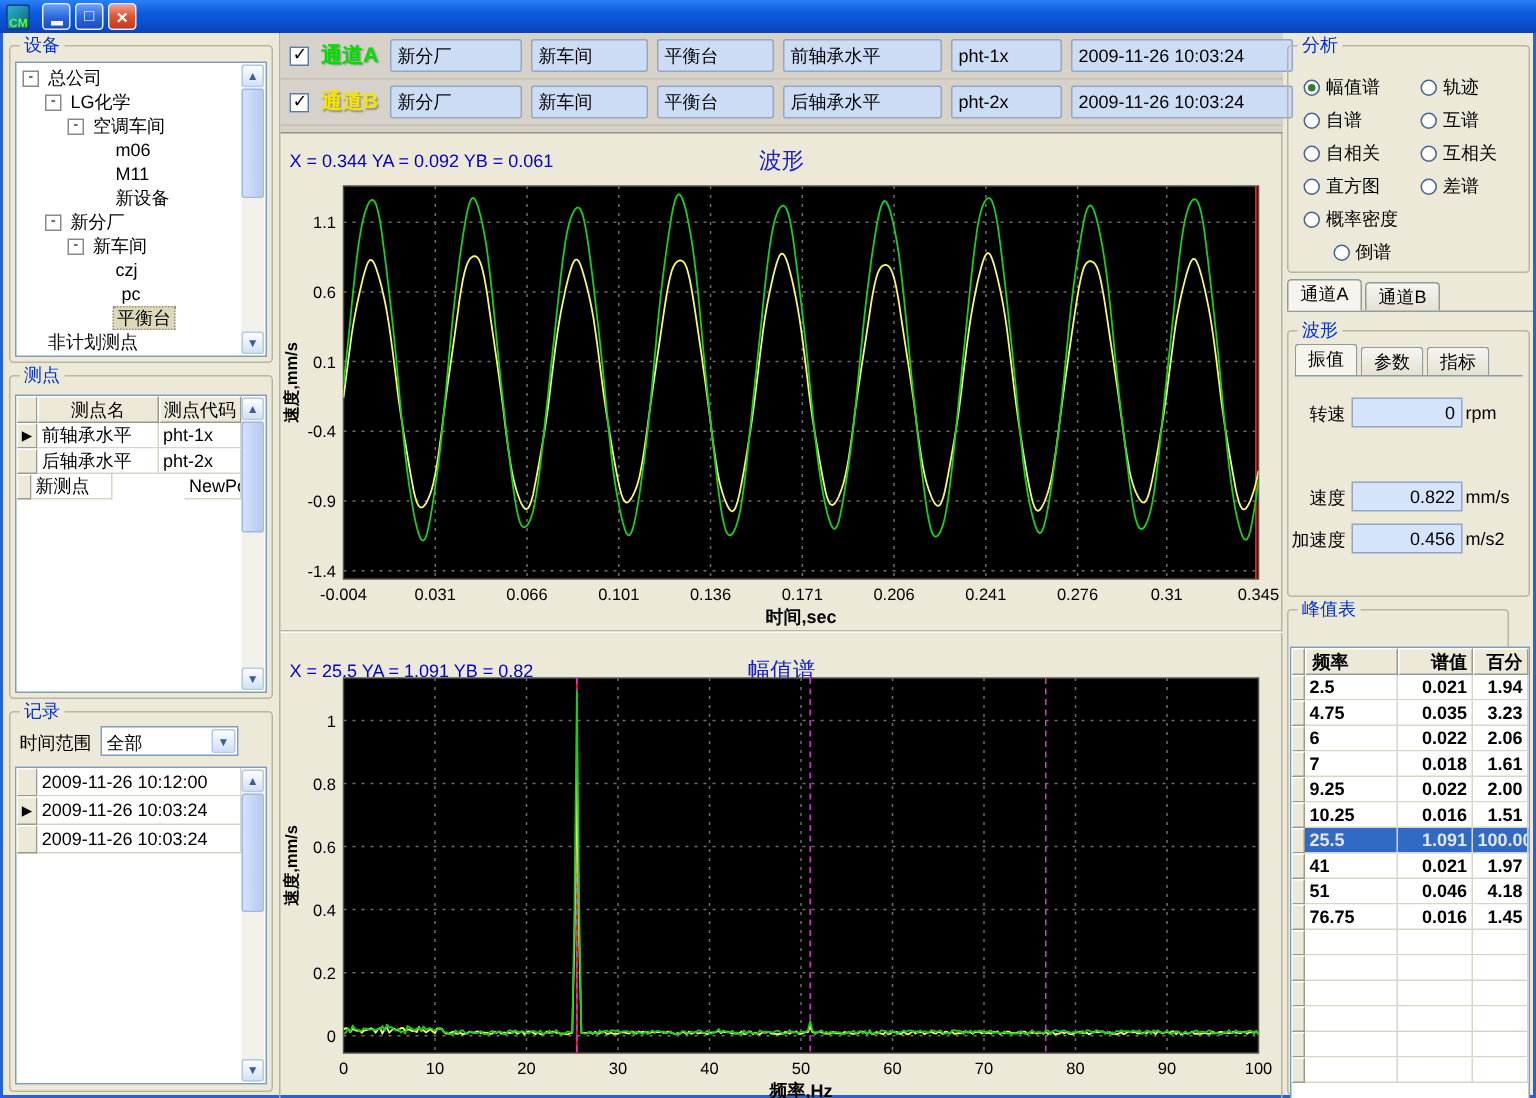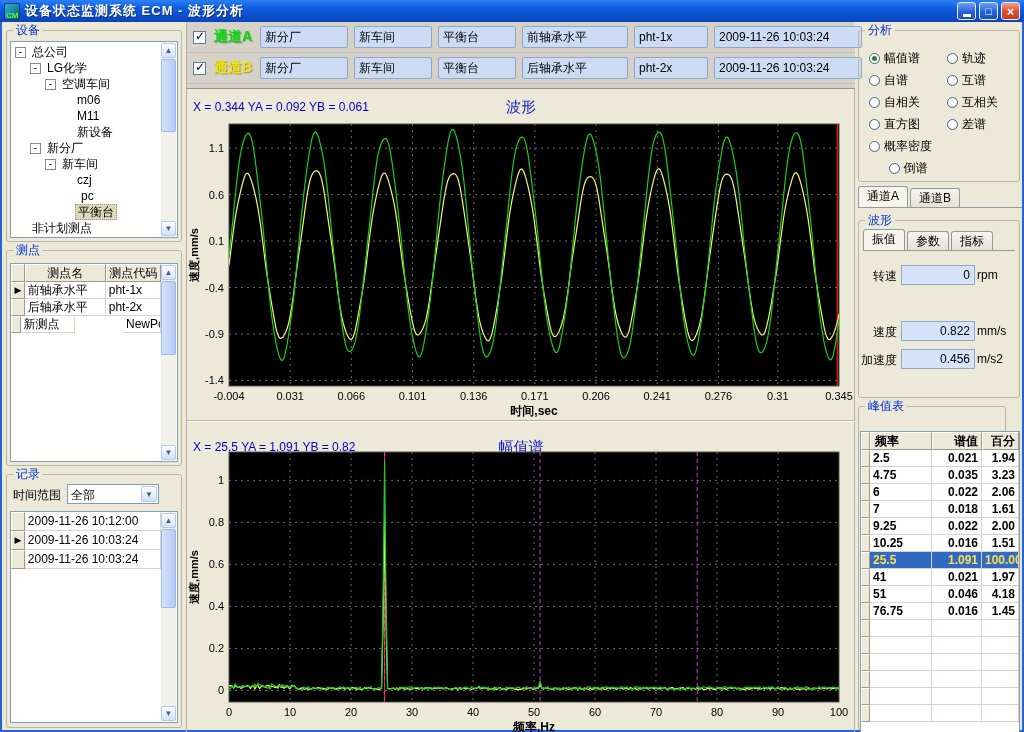--- a/index.html
+++ b/index.html
@@ -44,21 +44,21 @@
   .tlabel.sel { background:#dcd8ba; border:1px dotted #9b967e; }
 
   
   .grid-hdr { display:flex; }
   .grid-hdr .h { background:#ece9d8; border:1px solid; border-color:#fff #9d9a8b #9d9a8b #fff;
       height:18px; line-height:16px; text-align:center; overflow:hidden; }
   .grid-row { display:flex; }
   .grid-row .c { border-right:1px solid #d8d5c8; border-bottom:1px solid #d8d5c8; height:17px; line-height:16px;
       padding:0 3px; overflow:hidden; white-space:nowrap; background:#fff; }
   .grid-row .m { background:#ece9d8; border:1px solid; border-color:#fff #9d9a8b #9d9a8b #fff; text-align:center; }
-  .grid-row.sel .c { background:#316ac5; color:#fde047; }
+  .grid-row.sel .c { background:#316ac5; color:#e5e5e5; }
   .num { text-align:right; }
 
   
   .combo { position:absolute; background:#fff; border:1px solid #7f9db9; height:20px; }
   .combo .val { position:absolute; left:3px; top:2px; }
   .combo .cbtn { position:absolute; right:1px; top:1px; bottom:1px; width:16px; border:1px solid #b5c8ea; border-radius:2px;
       background:linear-gradient(180deg,#fdfdfd,#cfdff7); color:#3f5d91; font-size:8px; text-align:center; line-height:15px; }
 
   
   .chan-strip { position:absolute; left:0; top:0; width:668px; height:67px; background:#d6d2c9;
@@ -99,21 +99,20 @@
 </style>
 </head>
 <body>
 
 <div class="win">
 
   <div class="titlebar">
     <div class="appicon">
         <span>CM</span>
       </div>
-    <div class="wtitle">设备状态监测系统 ECM - 波形分析</div>
     <div class="tbtn">
         <span class="min"></span>
       </div>
     <div class="tbtn">□</div>
     <div class="tbtn close">×</div>
   </div>
 
   <div style="position:absolute;left:2px;top:22px;width:184px;height:710px;">
 
     <div class="gb" style="left:4px;top:8px;width:176px;height:212px;">

